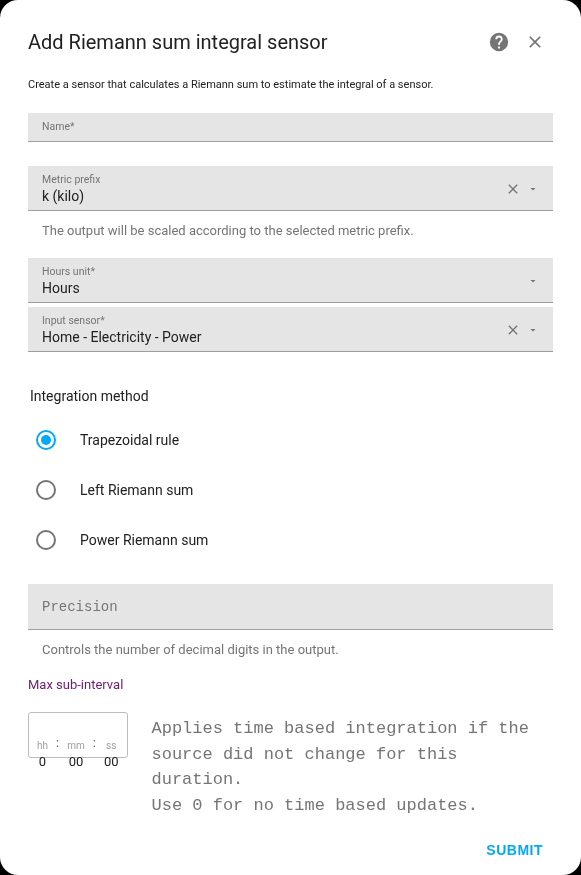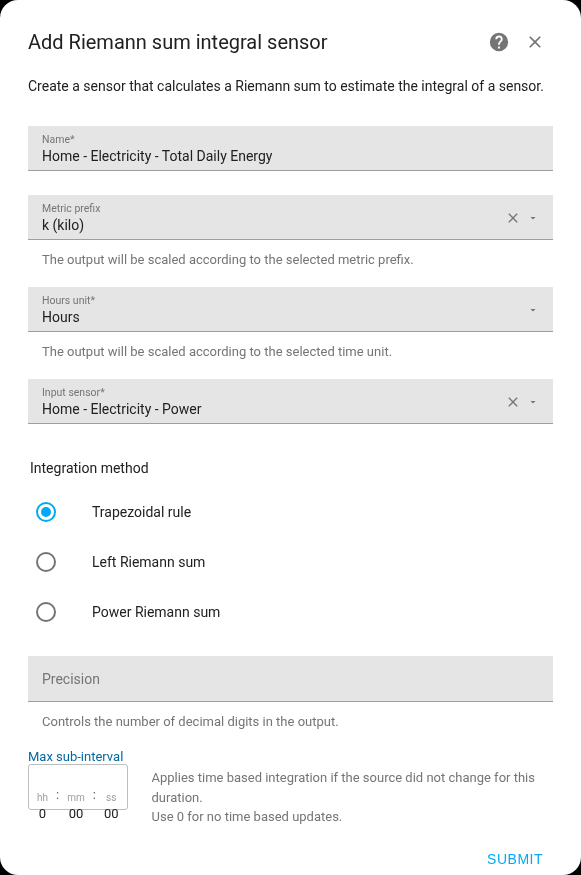--- a/index.html
+++ b/index.html
@@ -35,23 +35,23 @@
     width: 36px;
     height: 36px;
     display: flex;
     align-items: center;
     justify-content: center;
     color: #757575;
     cursor: pointer;
     border-radius: 50%;
   }
   .description {
-    font-size: 14px;
+    font-size: 11px;
     color: #212121;
-    margin-bottom: 32px;
+    margin-bottom: 22px;
   }
   .field {
     background: #e5e5e5;
     border-bottom: 1px solid #9e9e9e;
     padding: 7px 14px 6px 14px;
     margin-bottom: 4px;
     position: relative;
     display: flex;
     align-items: center;
   }
@@ -63,20 +63,21 @@
   }
   .field-value {
     font-size: 14px;
     color: #212121;
   }
   .field.placeholder .field-label {
     font-size: 14px;
     color: #757575;
     padding: 8px 0;
     margin: 0;
+    font-family: Liberation Mono, monospace;
   }
   .field-actions {
     display: flex;
     align-items: center;
     gap: 6px;
     color: #757575;
   }
   .clear-icon, .dropdown-icon {
     display: flex;
     align-items: center;
@@ -91,42 +92,42 @@
   }
   .section-block { margin-bottom: 20px; }
   .section-label {
     font-size: 14px;
     color: #212121;
     margin: 12px 0 16px 2px;
   }
   .radio-row {
     display: flex;
     align-items: center;
-    gap: 36px;
+    gap: 24px;
     padding: 10px 8px;
     cursor: pointer;
     margin-bottom: 10px;
   }
   .radio-outer {
     width: 20px; height: 20px;
     border: 2px solid #757575;
     border-radius: 50%;
     display: flex; align-items: center; justify-content: center;
     flex-shrink: 0;
   }
   .radio-outer.selected { border-color: #03a9f4; }
   .radio-inner {
     width: 10px; height: 10px; border-radius: 50%;
     background: #03a9f4;
   }
   .radio-label { font-size: 14px; color: #212121; }
   .sub-label {
     font-size: 13px;
-    color: #0369a1;
-    margin-bottom: 0;
+    color: #701a75;
+    margin-bottom: 20px;
   }
   .subinterval-row {
     display: flex;
     align-items: flex-start;
     gap: 24px;
   }
   .time-box {
     border: 1px solid #bdbdbd;
     border-radius: 3px;
     display: flex;
@@ -145,35 +146,36 @@
   .time-unit { font-size: 10px; color: #9e9e9e; line-height: 1; margin-bottom: 3px;}
   .time-val { font-size: 13px; color: #212121; }
   .time-sep {
     display: flex;
     align-items: flex-end;
     padding-bottom: 7px;
     color: #616161;
     font-size: 13px;
   }
   .subinterval-desc {
-    font-size: 13px;
+    font-size: 17px;
     color: #757575;
     line-height: 1.5;
     padding-top: 4px;
+    font-family: Liberation Mono, monospace;
   }
   .footer {
     margin-top: auto;
     display: flex;
     justify-content: flex-end;
     padding-top: 16px;
   }
   .submit-btn {
     color: #03a9f4;
     font-size: 14px;
-    font-weight: 400;
+    font-weight: 700;
     letter-spacing: 0.5px;
     padding: 8px 10px;
     cursor: pointer;
     background: none;
     border: none;
   }
 </style>
 </head>
 <body>
 
@@ -192,21 +194,20 @@
         </svg>
     </div>
   </div>
 
   <div class="description">Create a sensor that calculates a Riemann sum to estimate the integral of a sensor.</div>
 
   <div class="section-block">
     <div class="field">
       <div class="field-inner">
         <div class="field-label">Name*</div>
-        <div class="field-value">Home - Electricity - Total Daily Energy</div>
       </div>
     </div>
   </div>
 
   <div>
     <div class="field">
       <div class="field-inner">
         <div class="field-label">Metric prefix</div>
         <div class="field-value">k (kilo)</div>
       </div>
@@ -233,21 +234,20 @@
         <div class="field-value">Hours</div>
       </div>
       <div class="field-actions">
         <div class="dropdown-icon">
           <svg width="12" height="12" viewBox="0 0 24 24" fill="#757575">
               <path d="M7 10l5 5 5-5z"></path>
             </svg>
         </div>
       </div>
     </div>
-    <div class="helper">The output will be scaled according to the selected time unit.</div>
   </div>
 
   <div class="section-block">
     <div class="field">
       <div class="field-inner">
         <div class="field-label">Input sensor*</div>
         <div class="field-value">Home - Electricity - Power</div>
       </div>
       <div class="field-actions">
         <div class="clear-icon">

